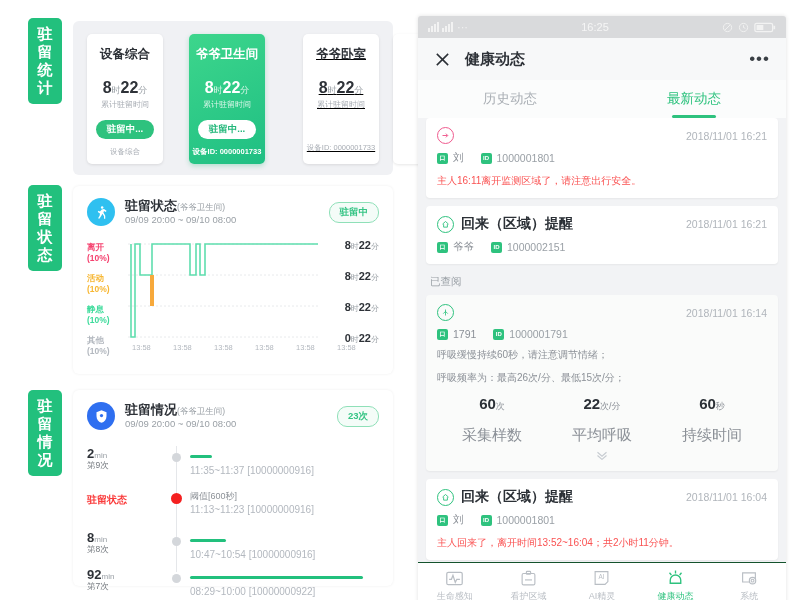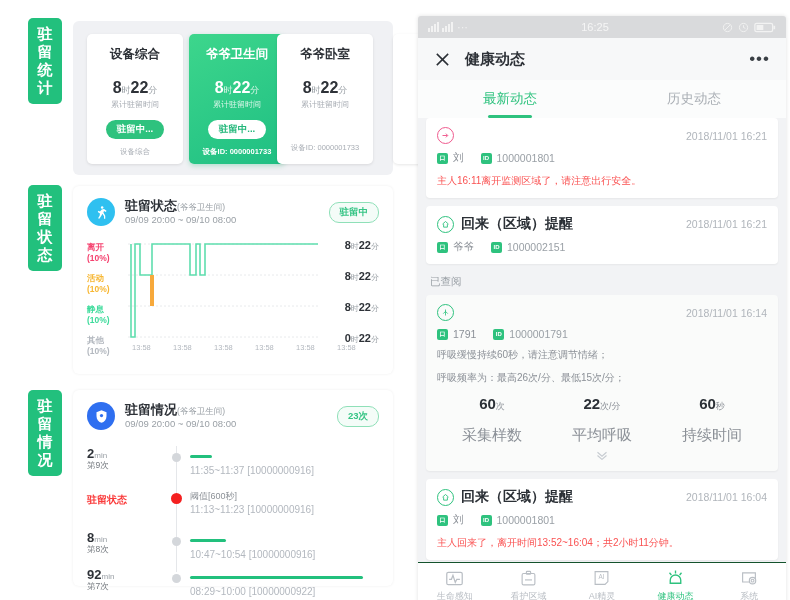--- a/index.html
+++ b/index.html
@@ -38,21 +38,21 @@
     position: absolute;
     background: #ffffff;
     border-radius: 6px;
     box-shadow: 0 0 3px rgba(0,0,0,0.07);
   }
 
   
   .statcard {
     position: absolute;
     top: 13px;
-    width: 96px;
+    width: 76px;
     height: 130px;
     background: #fff;
     border-radius: 5px;
     box-shadow: 0 1px 3px rgba(0,0,0,0.10);
     text-align: center;
     overflow: hidden;
   }
   .statcard.active { background: linear-gradient(150deg,#3dd68c,#1fbf83); box-shadow:0 2px 5px rgba(40,180,120,.3); }
   .statcard .st-title { margin-top: 12px; font-size: 12.5px; font-weight: 700; color:#2e3238; }
   .statcard.active .st-title { color:#fff; }
@@ -209,21 +209,21 @@
       <div class="statcard active" style="left:116px;">
         <div class="st-title">爷爷卫生间</div>
         <div class="st-dur">
           <span class="big">8</span><span class="unit">时</span><span class="big">22</span><span class="unit">分</span>
         </div>
         <div class="st-sub">累计驻留时间</div>
         <div class="pill">驻留中...</div>
         <div class="st-id">设备ID: 0000001733</div>
       </div>
 
-      <div class="statcard" style="left:204px;">
+      <div class="statcard" style="left:230px;text-decoration:underline;">
         <div class="st-title">爷爷卧室</div>
         <div class="st-dur">
           <span class="big">8</span><span class="unit">时</span><span class="big">22</span><span class="unit">分</span>
         </div>
         <div class="st-sub">累计驻留时间</div>
         <div class="st-id" style="margin-top:33px;">设备ID: 0000001733</div>
       </div>
 
       <div class="statcard" style="left:320px; width:40px;"></div>
     </div>
@@ -380,22 +380,22 @@
     <div class="navbar">
       <svg width="17" height="17" viewBox="0 0 24 24" fill="none" stroke="#2b3036" stroke-width="2.2">
         <line x1="4" y1="4" x2="20" y2="20"></line>
           <line x1="20" y1="4" x2="4" y2="20"></line>
       </svg>
       <div class="nav-title">健康动态</div>
       <div class="nav-dots">•••</div>
     </div>
 
     <div class="tabs">
+      <div class="tab">历史动态</div>
       <div class="tab active">最新动态</div>
-      <div class="tab">历史动态</div>
     </div>
 
     <div class="feed">
 
       <div class="ncard">
         <div class="nrow1">
           <div class="nicon pink">
             <svg width="9" height="9" viewBox="0 0 24 24" fill="none" stroke="#f05a8e" stroke-width="2.6">
               <path d="M4 12 H17"></path>
                 <polyline points="13,7 18,12 13,17"></polyline>

